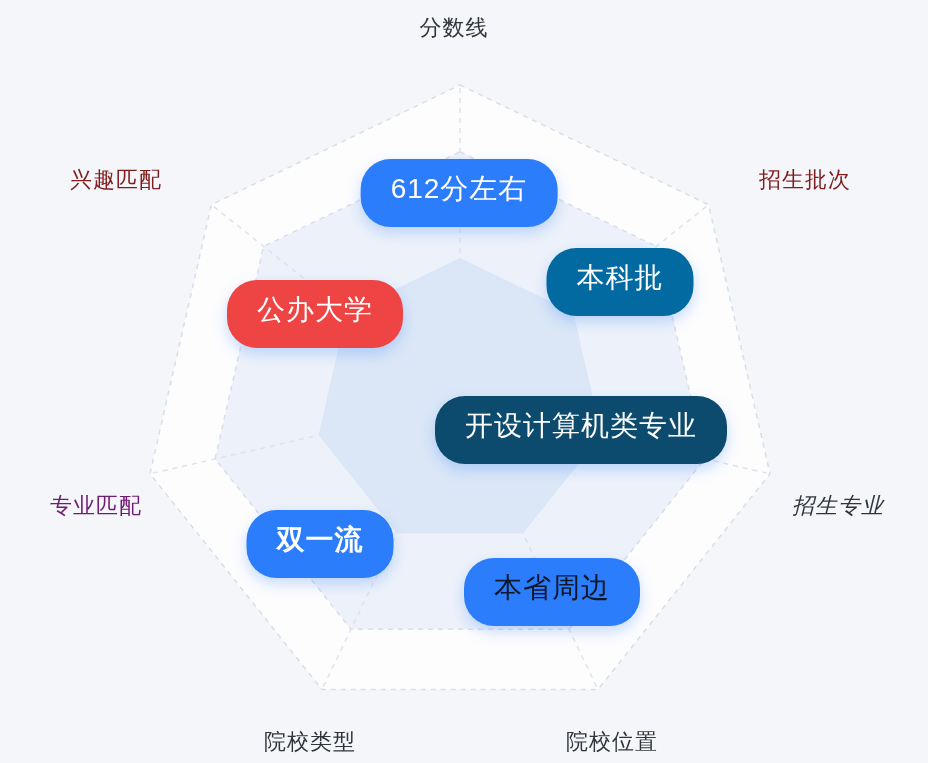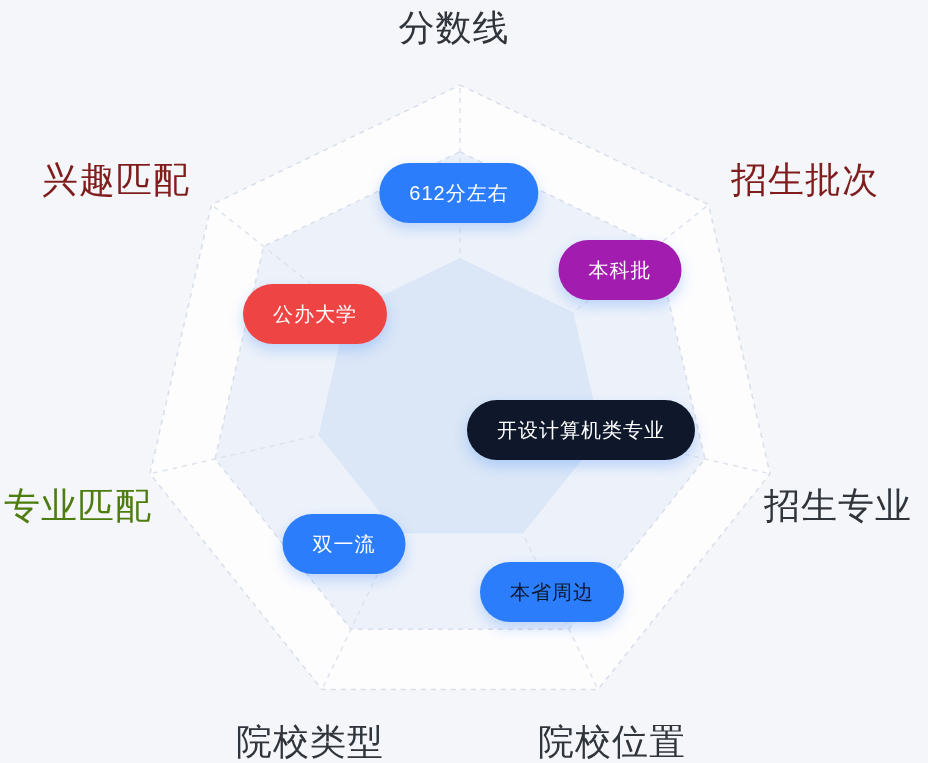--- a/index.html
+++ b/index.html
@@ -16,35 +16,35 @@
     background: #f5f6f9;
   }
   .stage svg {
     position: absolute;
     left: 0;
     top: 0;
   }
   .axis-label {
     position: absolute;
     transform: translate(-50%, -50%);
-    font-size: 36px;
+    font-size: 22px;
     font-weight: 500;
     color: #30353c;
     letter-spacing: 1px;
     white-space: nowrap;
     user-select: none;
   }
   .value-badge {
     position: absolute;
     transform: translate(-50%, -50%);
-    height: 60px;
+    height: 68px;
     line-height: 60px;
     padding: 0 30px;
     border-radius: 30px;
-    font-size: 20px;
+    font-size: 28px;
     font-weight: 500;
     letter-spacing: 1px;
     white-space: nowrap;
     box-shadow: 0 6px 14px rgba(41, 121, 250, 0.25);
     user-select: none;
   }
 </style>
 </head>
 <body>
 
@@ -57,27 +57,27 @@
       <line x1="460" y1="403" x2="770.0" y2="473.8" stroke="#dde3ed" stroke-width="1.5" stroke-dasharray="5 5"></line>
       <line x1="460" y1="403" x2="598.0" y2="689.5" stroke="#dde3ed" stroke-width="1.5" stroke-dasharray="5 5"></line>
       <line x1="460" y1="403" x2="322.0" y2="689.5" stroke="#dde3ed" stroke-width="1.5" stroke-dasharray="5 5"></line>
       <line x1="460" y1="403" x2="150.0" y2="473.8" stroke="#dde3ed" stroke-width="1.5" stroke-dasharray="5 5"></line>
       <line x1="460" y1="403" x2="211.4" y2="204.7" stroke="#dde3ed" stroke-width="1.5" stroke-dasharray="5 5"></line>
       <polygon points="460.0,258.0 573.4,312.6 601.4,435.3 522.9,533.6 397.1,533.6 318.6,435.3 346.6,312.6" fill="#dbe7f7" stroke="none"></polygon>
     </svg>
   <div id="axis-labels">
       <div class="axis-label" style="left: 454px; top: 28px; color: rgb(48, 53, 60);">分数线</div>
       <div class="axis-label" style="left: 805px; top: 180px; color: #7f1d1d;">招生批次</div>
-      <div class="axis-label" style="left: 838px; top: 506px; color: rgb(48, 53, 60);">招生专业</div>
+      <div class="axis-label" style="left: 838px; top: 506px; color: rgb(48, 53, 60); font-style: italic;">招生专业</div>
       <div class="axis-label" style="left: 612px; top: 742px; color: rgb(48, 53, 60);">院校位置</div>
       <div class="axis-label" style="left: 310px; top: 742px; color: rgb(48, 53, 60);">院校类型</div>
-      <div class="axis-label" style="left: 78px; top: 506px; color: #4d7c0f;">专业匹配</div>
+      <div class="axis-label" style="left: 96px; top: 506px; color: #701a75;">专业匹配</div>
       <div class="axis-label" style="left: 116px; top: 180px; color: #7f1d1d;">兴趣匹配</div>
     </div>
   <div id="badges">
       <div class="value-badge" style="left: 459px; top: 193px; background: rgb(43, 125, 251); color: rgb(255, 255, 255);">612分左右</div>
-      <div class="value-badge" style="left: 620px; top: 270px; background: #a21caf; color: rgb(255, 255, 255);">本科批</div>
+      <div class="value-badge" style="left: 620px; top: 282px; background: #0369a1; color: rgb(255, 255, 255);">本科批</div>
       <div class="value-badge" style="left: 315px; top: 314px; background: #ef4444; color: rgb(255, 255, 255);">公办大学</div>
-      <div class="value-badge" style="left: 581px; top: 430px; background: #0f172a; color: rgb(255, 255, 255);">开设计算机类专业</div>
-      <div class="value-badge" style="left: 344px; top: 544px; background: rgb(43, 125, 251); color: rgb(255, 255, 255);">双一流</div>
+      <div class="value-badge" style="left: 581px; top: 430px; background: #0c4a6e; color: rgb(255, 255, 255);">开设计算机类专业</div>
+      <div class="value-badge" style="left: 320px; top: 544px; background: rgb(43, 125, 251); color: rgb(255, 255, 255); font-weight: bold;">双一流</div>
       <div class="value-badge" style="left: 552px; top: 592px; background: rgb(43, 125, 251); color: #0f172a;">本省周边</div>
     </div>
 </div>
 
 </body></html>

